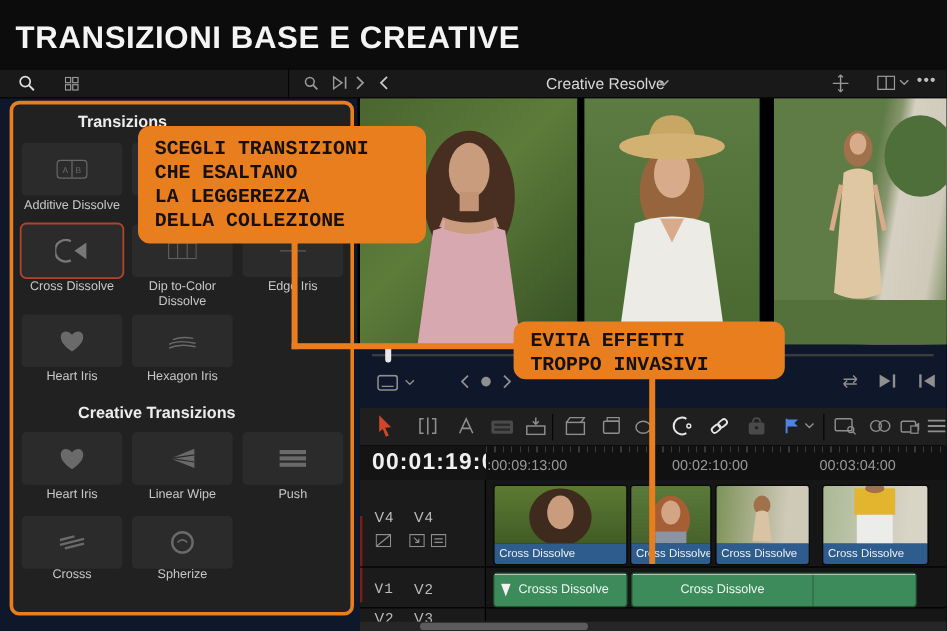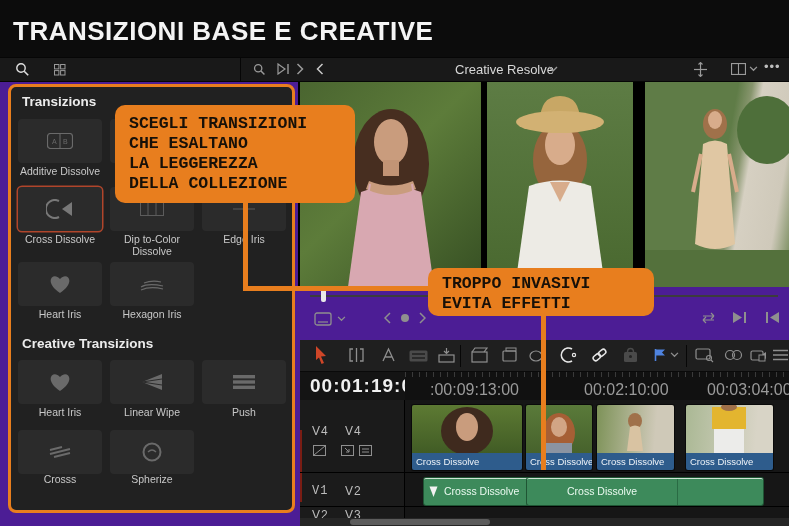--- a/index.html
+++ b/index.html
@@ -1,33 +1,33 @@
 <!DOCTYPE html>
 <html><head>
 <meta charset="utf-8">
 <style>
   html,body{margin:0;padding:0;background:#000;}
-  .stage{position:relative;width:789px;height:526px;background:#4c1d95;overflow:hidden;
+  .stage{position:relative;width:789px;height:526px;background:#0f172a;overflow:hidden;
          font-family:"Liberation Sans",sans-serif;}
   .abs{position:absolute;}
   .ico{display:flex;align-items:center;justify-content:center;}
   svg{display:block;}
 
   
   .titlebar{left:0;top:0;width:789px;height:57px;background:#0c0c0c;}
   .title{left:13px;top:16px;font-size:26px;font-weight:bold;color:#f4f4f4;letter-spacing:.5px;}
 
   
   .topbar{left:0;top:57px;width:789px;height:25px;background:#191919;border-top:1px solid #060606;border-bottom:1px solid #060606;box-sizing:border-box;}
   .vdiv{width:1px;background:#060606;top:57px;height:25px;}
   .appname{font-size:13px;color:#d8d8d8;}
 
   
   .tpanel{left:8px;top:84px;width:287px;height:429px;background:#212121;border:3px solid #E87E1E;border-radius:8px;box-sizing:border-box;}
-  .sechead{font-size:13.5px;font-weight:bold;color:#ececec;}
+  .sechead{font-size:13.5px;font-weight:bold;color:#ececec;margin-left:43px;}
   .thumb{width:84px;height:44px;background:#2b2b2b;border-radius:4px;display:flex;align-items:center;justify-content:center;}
   .thumb.sel{box-shadow:0 0 0 1.5px #B0452B;}
   .tlabel{width:88px;text-align:center;font-size:10.5px;color:#c8c8c8;line-height:1.18;}
 
   
   .callout{background:#E87E1E;border-radius:10px;color:#171008;font-weight:bold;line-height:1.22;}
   .callout .cl{font-size:16.5px;white-space:nowrap;font-family:Liberation Mono, monospace;}
   .conn{background:#E87E1E;}
 
   
@@ -41,21 +41,21 @@
   .scrubline{left:310px;top:295px;width:468px;height:2px;background:#3c3c3c;}
   .playhead{left:321px;top:289px;width:5px;height:13px;background:#e8e8e8;border-radius:2px;}
 
   
   .tl-toolbar{left:300px;top:340px;width:489px;height:32px;background:#1f1f1f;border-bottom:1px solid #0a0a0a;box-sizing:border-box;}
   .tl-head{left:300px;top:372px;width:489px;height:28px;background:#141414;}
   .timecode{left:310px;top:375px;font-size:19px;font-weight:bold;color:#f0f0f0;letter-spacing:1px;}
   .ruler{left:405px;top:372px;width:384px;height:28px;background:#111;
          background-image:repeating-linear-gradient(90deg,#3a3a3a 0 1px,transparent 1px 7px);
          background-size:100% 5px;background-repeat:no-repeat;}
-  .rlabel{top:9px;font-size:16px;color:#9a9a9a;position:absolute;padding-left:24px;}
+  .rlabel{top:9px;font-size:12px;color:#9a9a9a;position:absolute;}
   .tracks{left:300px;top:400px;width:489px;height:118px;background:#161616;}
   .thcol{left:300px;top:400px;width:105px;height:118px;background:#1b1b1b;border-right:1px solid #000;box-sizing:border-box;}
   .trkname{font-size:12px;color:#bdbdbd;letter-spacing:1px;}
   .hline{left:300px;width:489px;height:1px;background:#000;}
   .redmark{left:300px;top:430px;width:2px;height:72px;background:#7a1d14;}
 
   .clip{position:absolute;border-radius:2px;overflow:hidden;box-shadow:0 0 0 1px #0a0a0a;}
   .clipbar{position:absolute;left:0;right:0;bottom:0;height:17px;background:#2E5C8C;color:#eef3f8;
            font-size:9.5px;line-height:17px;padding-left:4px;white-space:nowrap;overflow:hidden;}
   .gclip{position:absolute;top:478px;height:26px;background:#3D8A5B;border-top:1px solid #cfe6d6;
@@ -384,21 +384,21 @@
   </div>
   <div class="clip" style="left:686px;top:405px;width:87px;height:65px;">
     <svg width="87" height="48" viewBox="0 0 87 48" style="background:linear-gradient(95deg,#aab894,#d8d4c6 80%)">
       <rect x="26" y="2" width="34" height="22" fill="#e3b52f"></rect>
         <rect x="28" y="24" width="30" height="24" fill="#ececea"></rect>
         <ellipse cx="43" cy="2" rx="8" ry="4" fill="#a0714a"></ellipse>
     </svg>
     <div class="clipbar">Cross Dissolve</div>
   </div>
 
-  <div class="gclip" style="left:412px;width:110px;margin-left:12px;">
+  <div class="gclip" style="left:412px;width:110px;">
     <svg width="9" height="12" viewBox="0 0 9 12" style="position:absolute;left:5px;top:7px;">
         <path d="M0.5,0.5 L8.5,0.5 L4.5,11 Z" fill="#f2f2f2"></path>
       </svg>
     <div style="position:absolute;left:20px;top:6px;">Crosss  Dissolve</div>
   </div>
   <div class="gclip" style="left:527px;width:236px;">
     <div style="position:absolute;left:0;width:150px;top:6px;text-align:center;">Cross Dissolve</div>
     <div style="position:absolute;left:150px;top:0;bottom:0;width:1px;background:#2a6b44;"></div>
   </div>
 
@@ -499,17 +499,17 @@
   <div class="abs conn" style="left:541px;top:314px;width:5px;height:156px;"></div>
 
   <div class="abs callout" style="left:115px;top:105px;width:240px;height:98px;padding:9px 14px;box-sizing:border-box;">
     <div class="cl">SCEGLI TRANSIZIONI</div>
     <div class="cl">CHE ESALTANO</div>
     <div class="cl">LA LEGGEREZZA</div>
     <div class="cl">DELLA COLLEZIONE</div>
   </div>
 
   <div class="abs callout" style="left:428px;top:268px;width:226px;height:48px;padding:6px 14px;box-sizing:border-box;">
+    <div class="cl">EVITA EFFETTI</div>
     <div class="cl">TROPPO INVASIVI</div>
-    <div class="cl">EVITA EFFETTI</div>
   </div>
 
 </div>
 
 </body></html>

